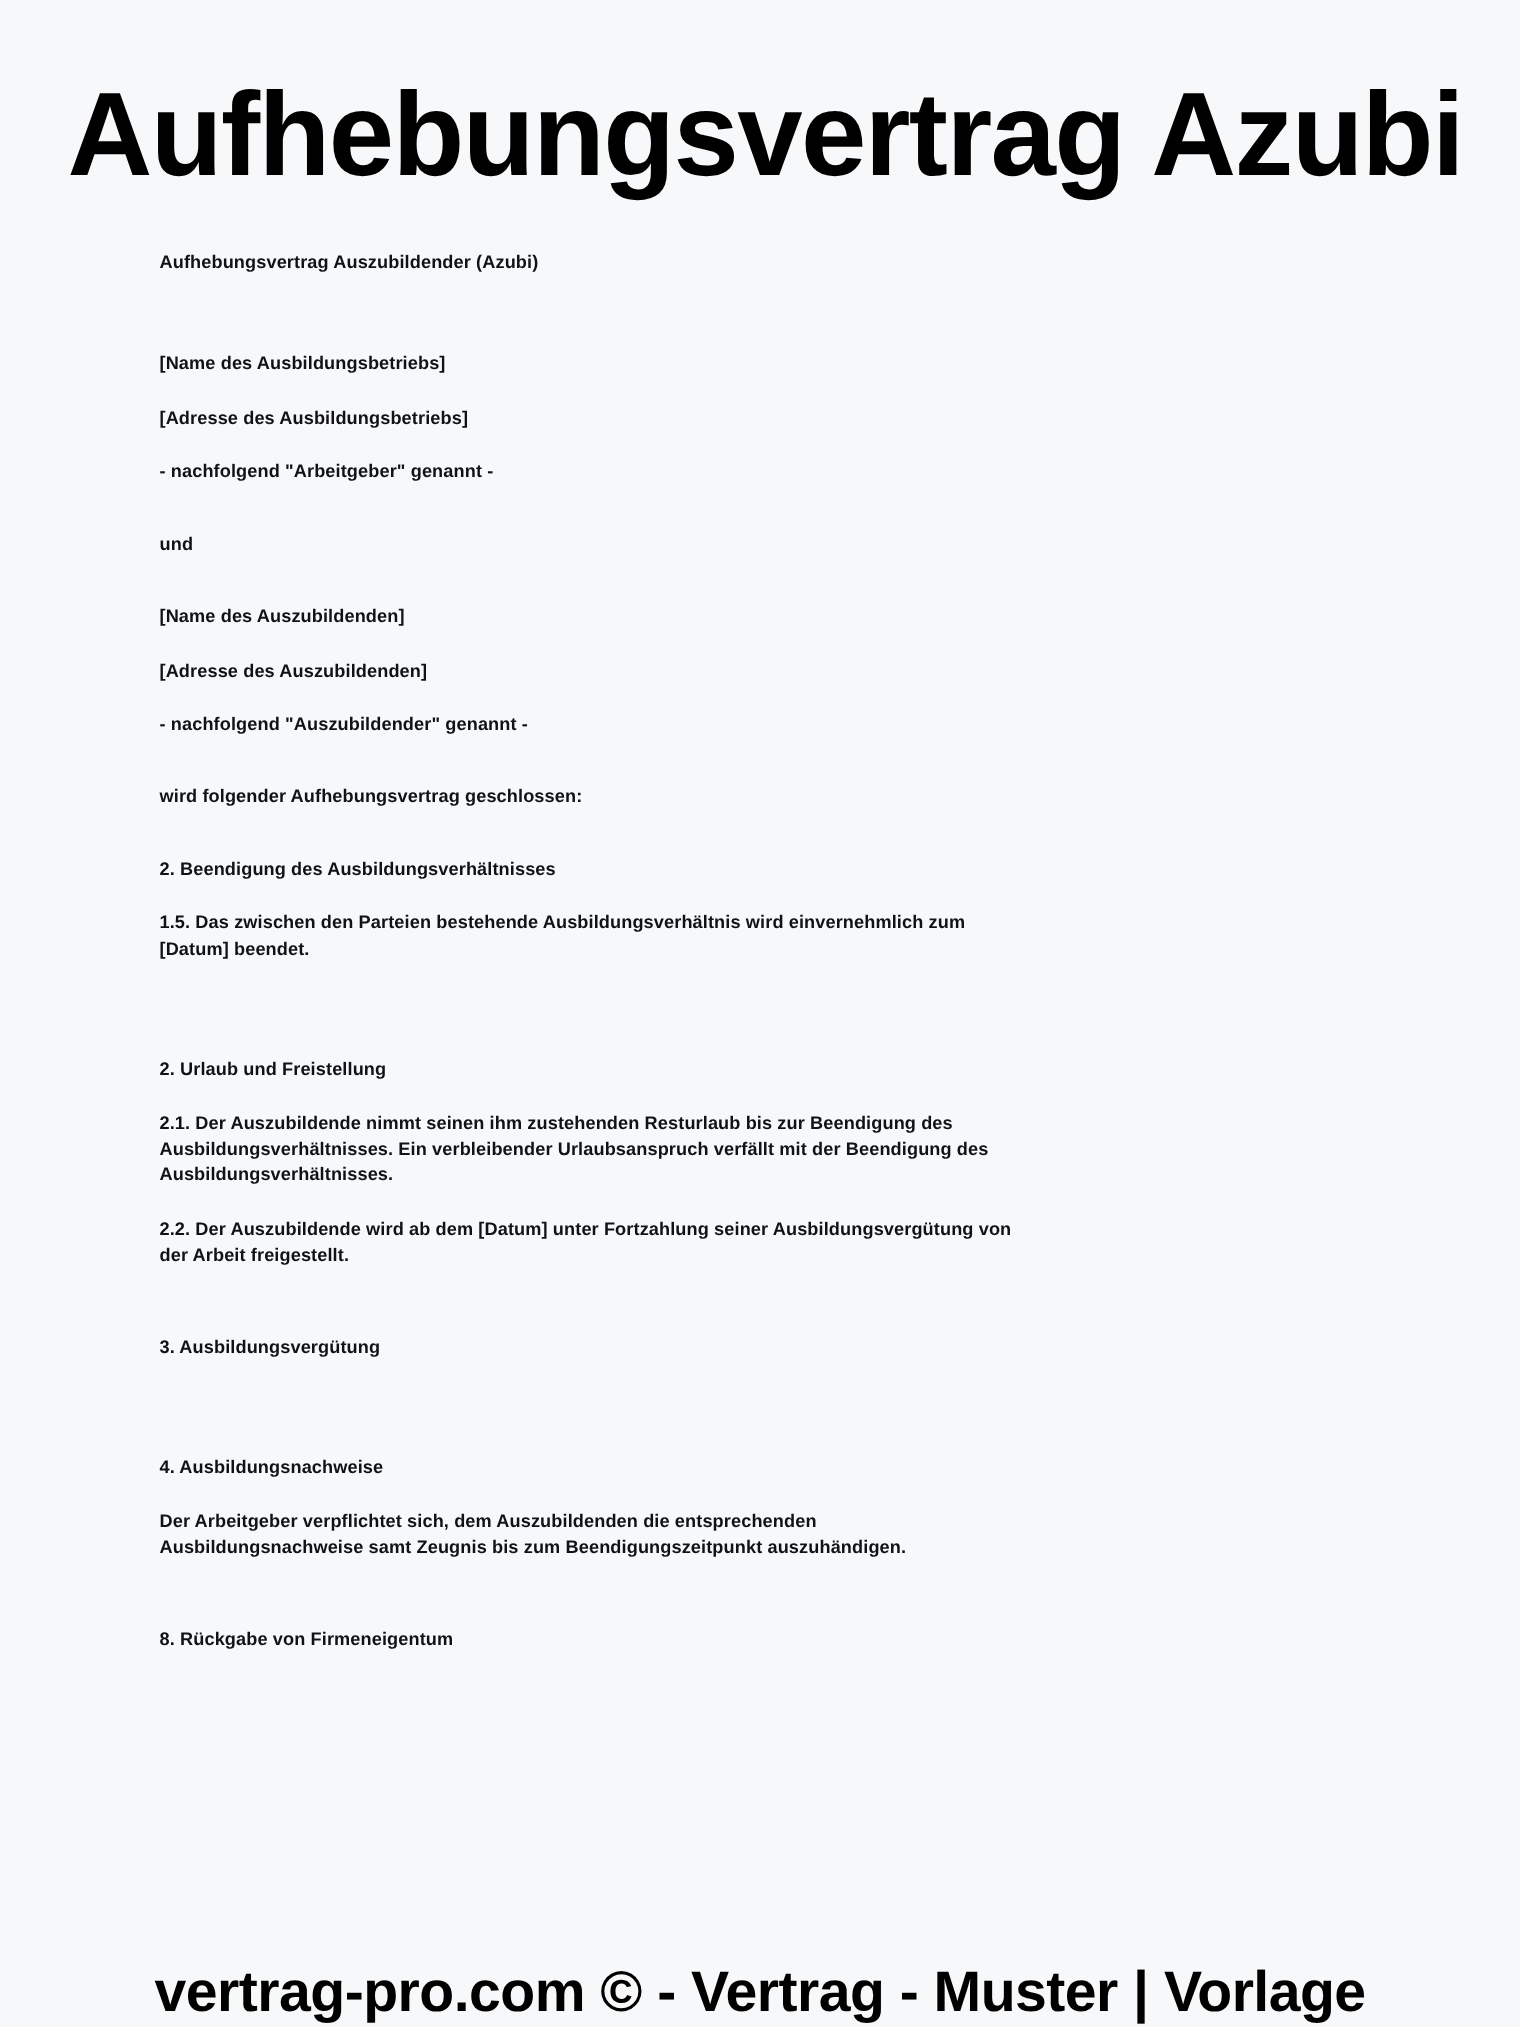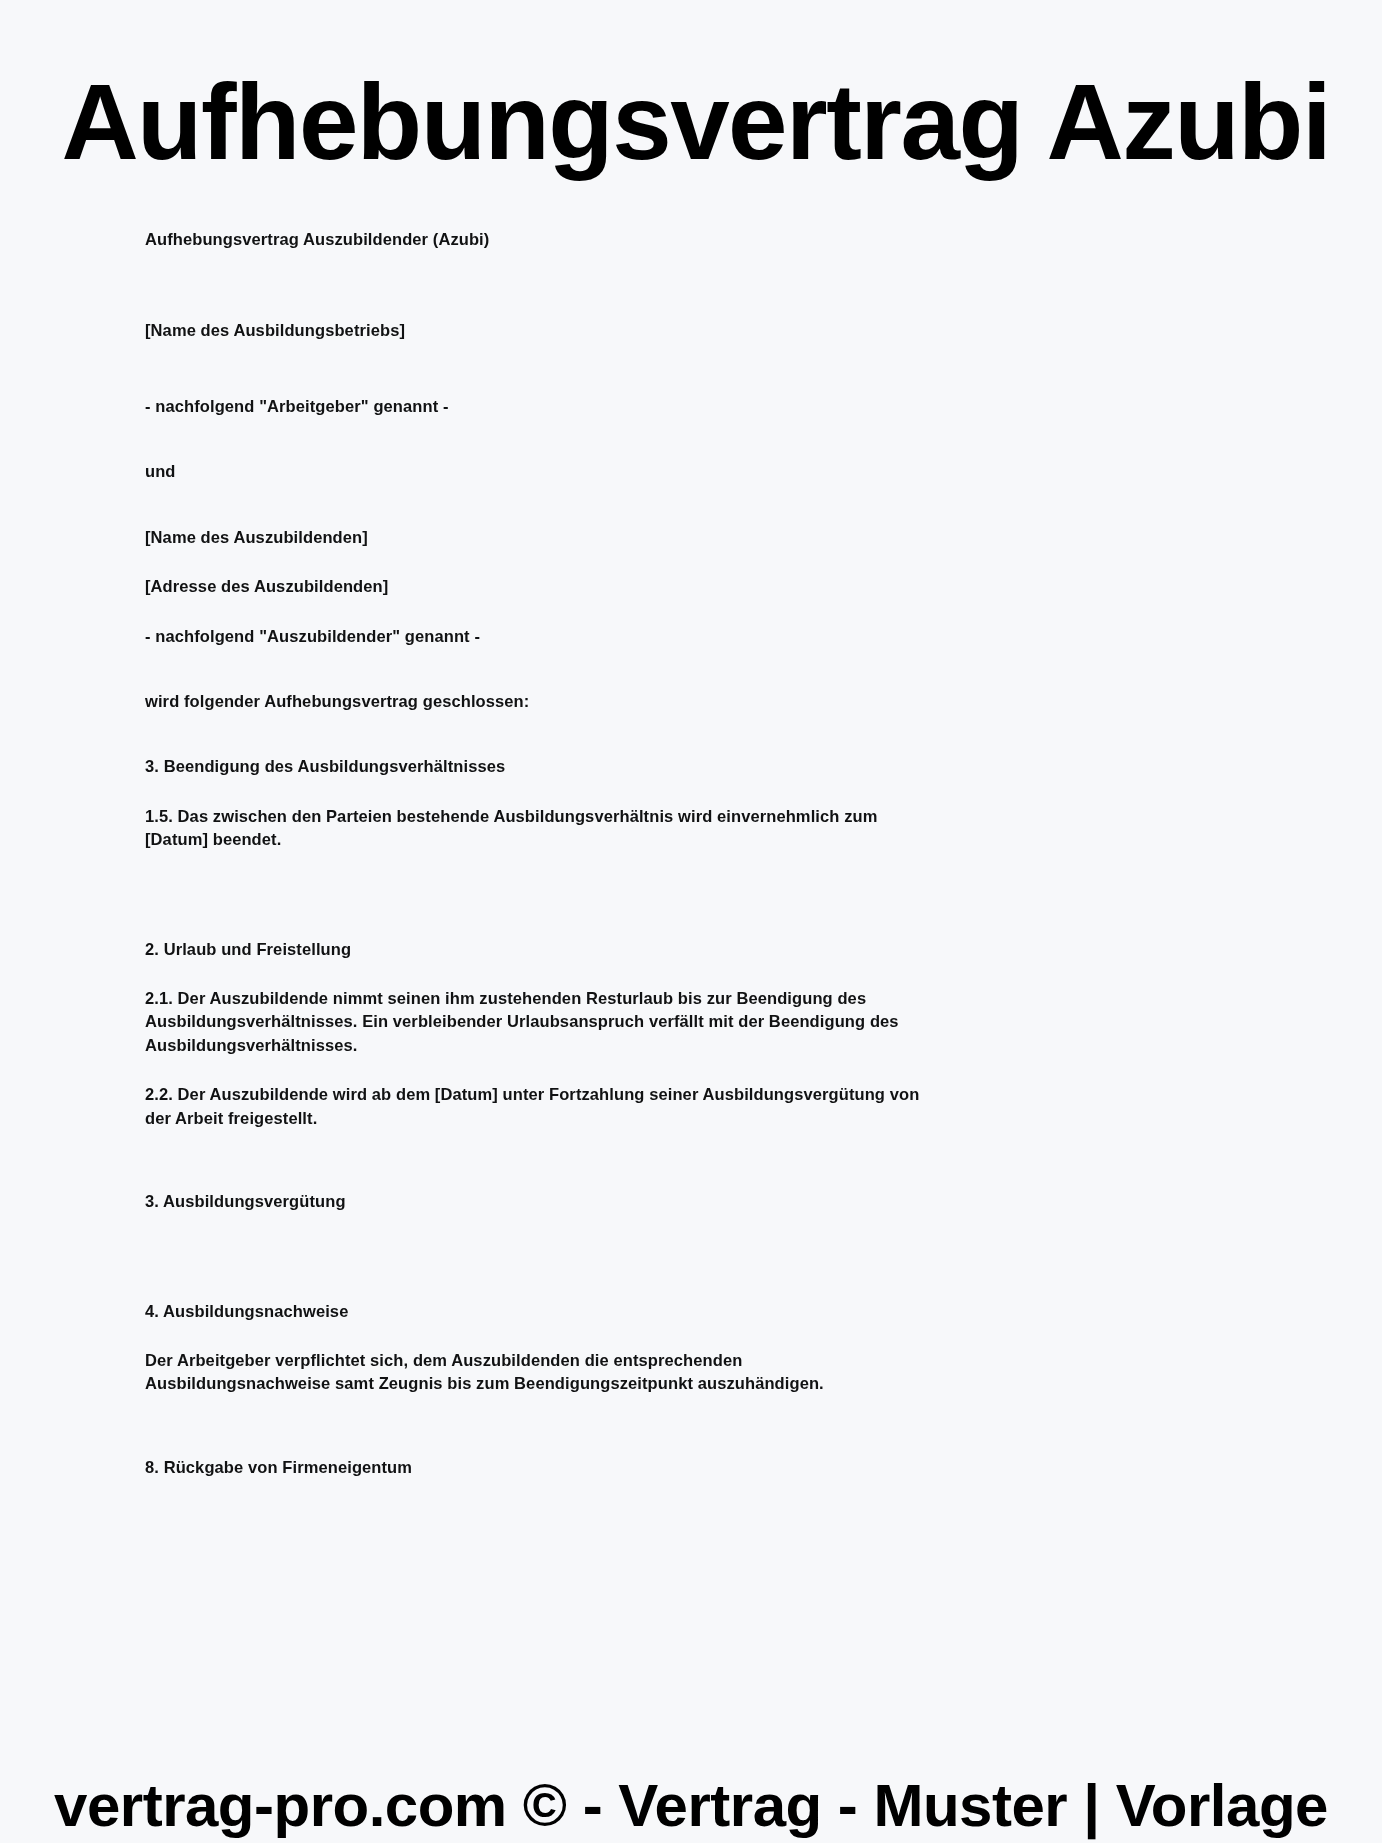--- a/index.html
+++ b/index.html
@@ -67,21 +67,21 @@
   .gap-md { height: 42px; }
   .gap-lg { height: 60px; }
 
   
   .doc-footer {
     position: absolute;
     left: 0;
     bottom: 0;
     width: 1382px;
     text-align: center;
-    font-size: 60px;
+    font-size: 52px;
     line-height: 1.08;
     font-weight: 700;
     color: #000;
     letter-spacing: -0.5px;
     white-space: nowrap;
     padding-bottom: 4px;
     box-sizing: border-box;
   }
 </style>
 </head>
@@ -94,41 +94,42 @@
   <div class="content">
 
     <p>Aufhebungsvertrag Auszubildender (Azubi)</p>
     <div class="gap-md"></div>
 
     <div class="gap-sm"></div>
 
     <p>[Name des Ausbildungsbetriebs]</p>
     <div class="gap-sm"></div>
 
+    <p>[Adresse des Ausbildungsbetriebs]</p>
     <div class="gap-sm"></div>
 
     <p>- nachfolgend "Arbeitgeber" genannt -</p>
     <div class="gap-md"></div>
 
     <p>und</p>
     <div class="gap-md"></div>
 
     <p>[Name des Auszubildenden]</p>
     <div class="gap-sm"></div>
 
     <p>[Adresse des Auszubildenden]</p>
     <div class="gap-sm"></div>
 
     <p>- nachfolgend "Auszubildender" genannt -</p>
     <div class="gap-md"></div>
 
     <p>wird folgender Aufhebungsvertrag geschlossen:</p>
     <div class="gap-md"></div>
 
-    <p>3. Beendigung des Ausbildungsverhältnisses</p>
+    <p>2. Beendigung des Ausbildungsverhältnisses</p>
     <div class="gap-sm"></div>
     <p>1.5. Das zwischen den Parteien bestehende Ausbildungsverhältnis wird einvernehmlich zum [Datum] beendet.</p>
     <div class="gap-sm"></div>
     <div class="gap-lg"></div>
 
     <p>2. Urlaub und Freistellung</p>
     <div class="gap-sm"></div>
     <p>2.1. Der Auszubildende nimmt seinen ihm zustehenden Resturlaub bis zur Beendigung des Ausbildungsverhältnisses. Ein verbleibender Urlaubsanspruch verfällt mit der Beendigung des Ausbildungsverhältnisses.</p>
     <div class="gap-sm"></div>
     <p>2.2. Der Auszubildende wird ab dem [Datum] unter Fortzahlung seiner Ausbildungsvergütung von der Arbeit freigestellt.</p>

